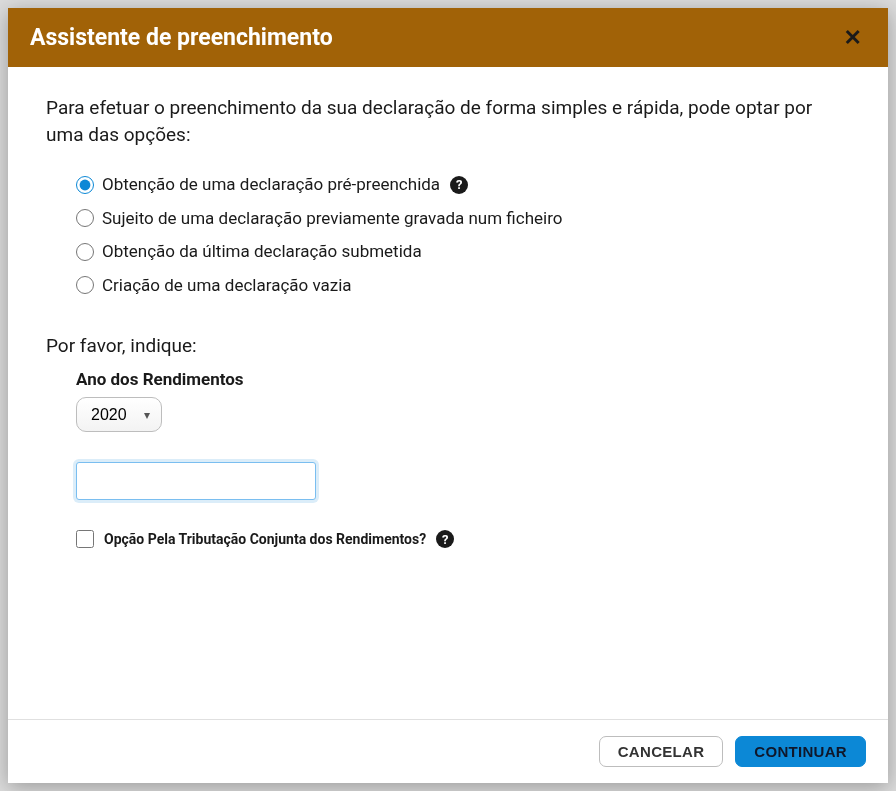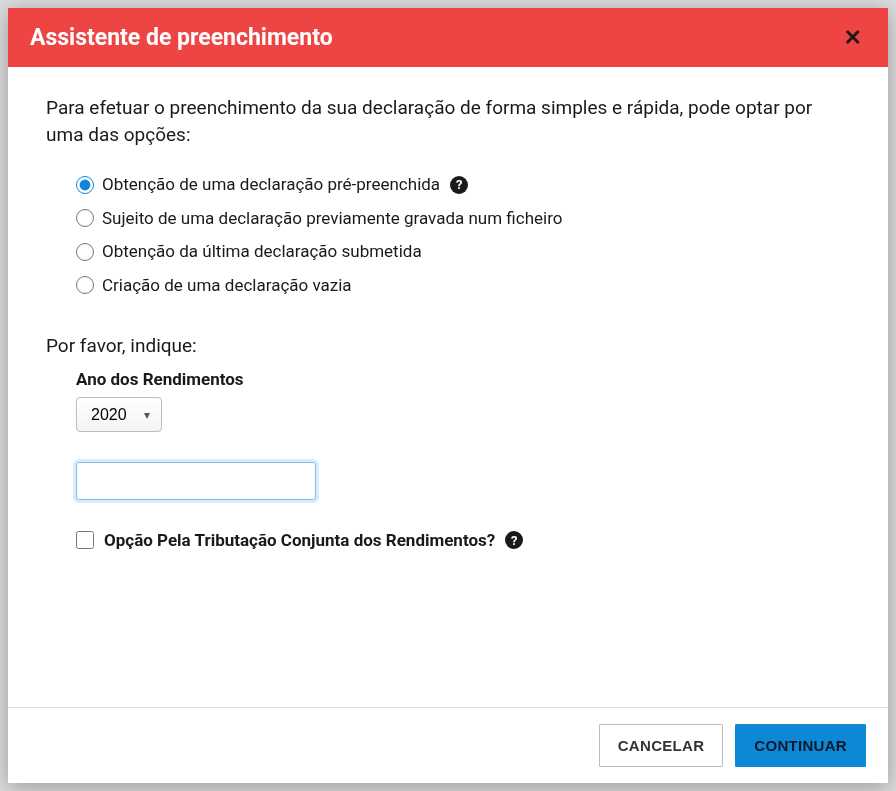--- a/index.html
+++ b/index.html
@@ -28,21 +28,21 @@
       top: 8px;
       left: 8px;
       right: 8px;
       bottom: 8px;
       background: #ffffff;
       box-shadow: 0 4px 20px rgba(0,0,0,0.3);
       display: flex;
       flex-direction: column;
     }
     .modal-header {
-      background: #ef4444;
+      background: #a16207;
       color: #ffffff;
       padding: 16px 22px;
       display: flex;
       justify-content: space-between;
       align-items: center;
     }
     .modal-title {
       font-size: 23px;
       font-weight: 700;
     }
@@ -115,21 +115,21 @@
       display: block;
     }
     .select-wrap {
       position: relative;
       display: inline-block;
     }
     .select-field {
       font-size: 16px;
       padding: 8px 34px 8px 14px;
       border: 1px solid #bdbdbd;
-      border-radius: 4px;
+      border-radius: 10px;
       background: linear-gradient(#ffffff, #f3f3f3);
       cursor: pointer;
       appearance: none;
       -webkit-appearance: none;
     }
     .select-chevron {
       position: absolute;
       right: 12px;
       top: 50%;
       transform: translateY(-50%);
@@ -152,36 +152,36 @@
       margin-left: 30px;
       margin-top: 12px;
     }
     .checkbox-input {
       width: 18px;
       height: 18px;
       margin-right: 10px;
       cursor: pointer;
     }
     .checkbox-label {
-      font-size: 17px;
+      font-size: 14px;
       font-weight: 700;
       cursor: pointer;
     }
     .modal-footer {
       border-top: 1px solid #e0e0e0;
       padding: 16px 22px;
       display: flex;
       justify-content: flex-end;
       gap: 12px;
     }
     .btn {
-      padding: 12px 18px;
+      padding: 6px 18px;
       font-size: 15px;
       font-weight: 700;
-      border-radius: 1px;
+      border-radius: 7px;
       cursor: pointer;
       letter-spacing: 0.3px;
     }
     .btn-secondary {
       background: #ffffff;
       border: 1px solid #bdbdbd;
       color: #333;
     }
     .btn-primary {
       background: #0c88d6;

